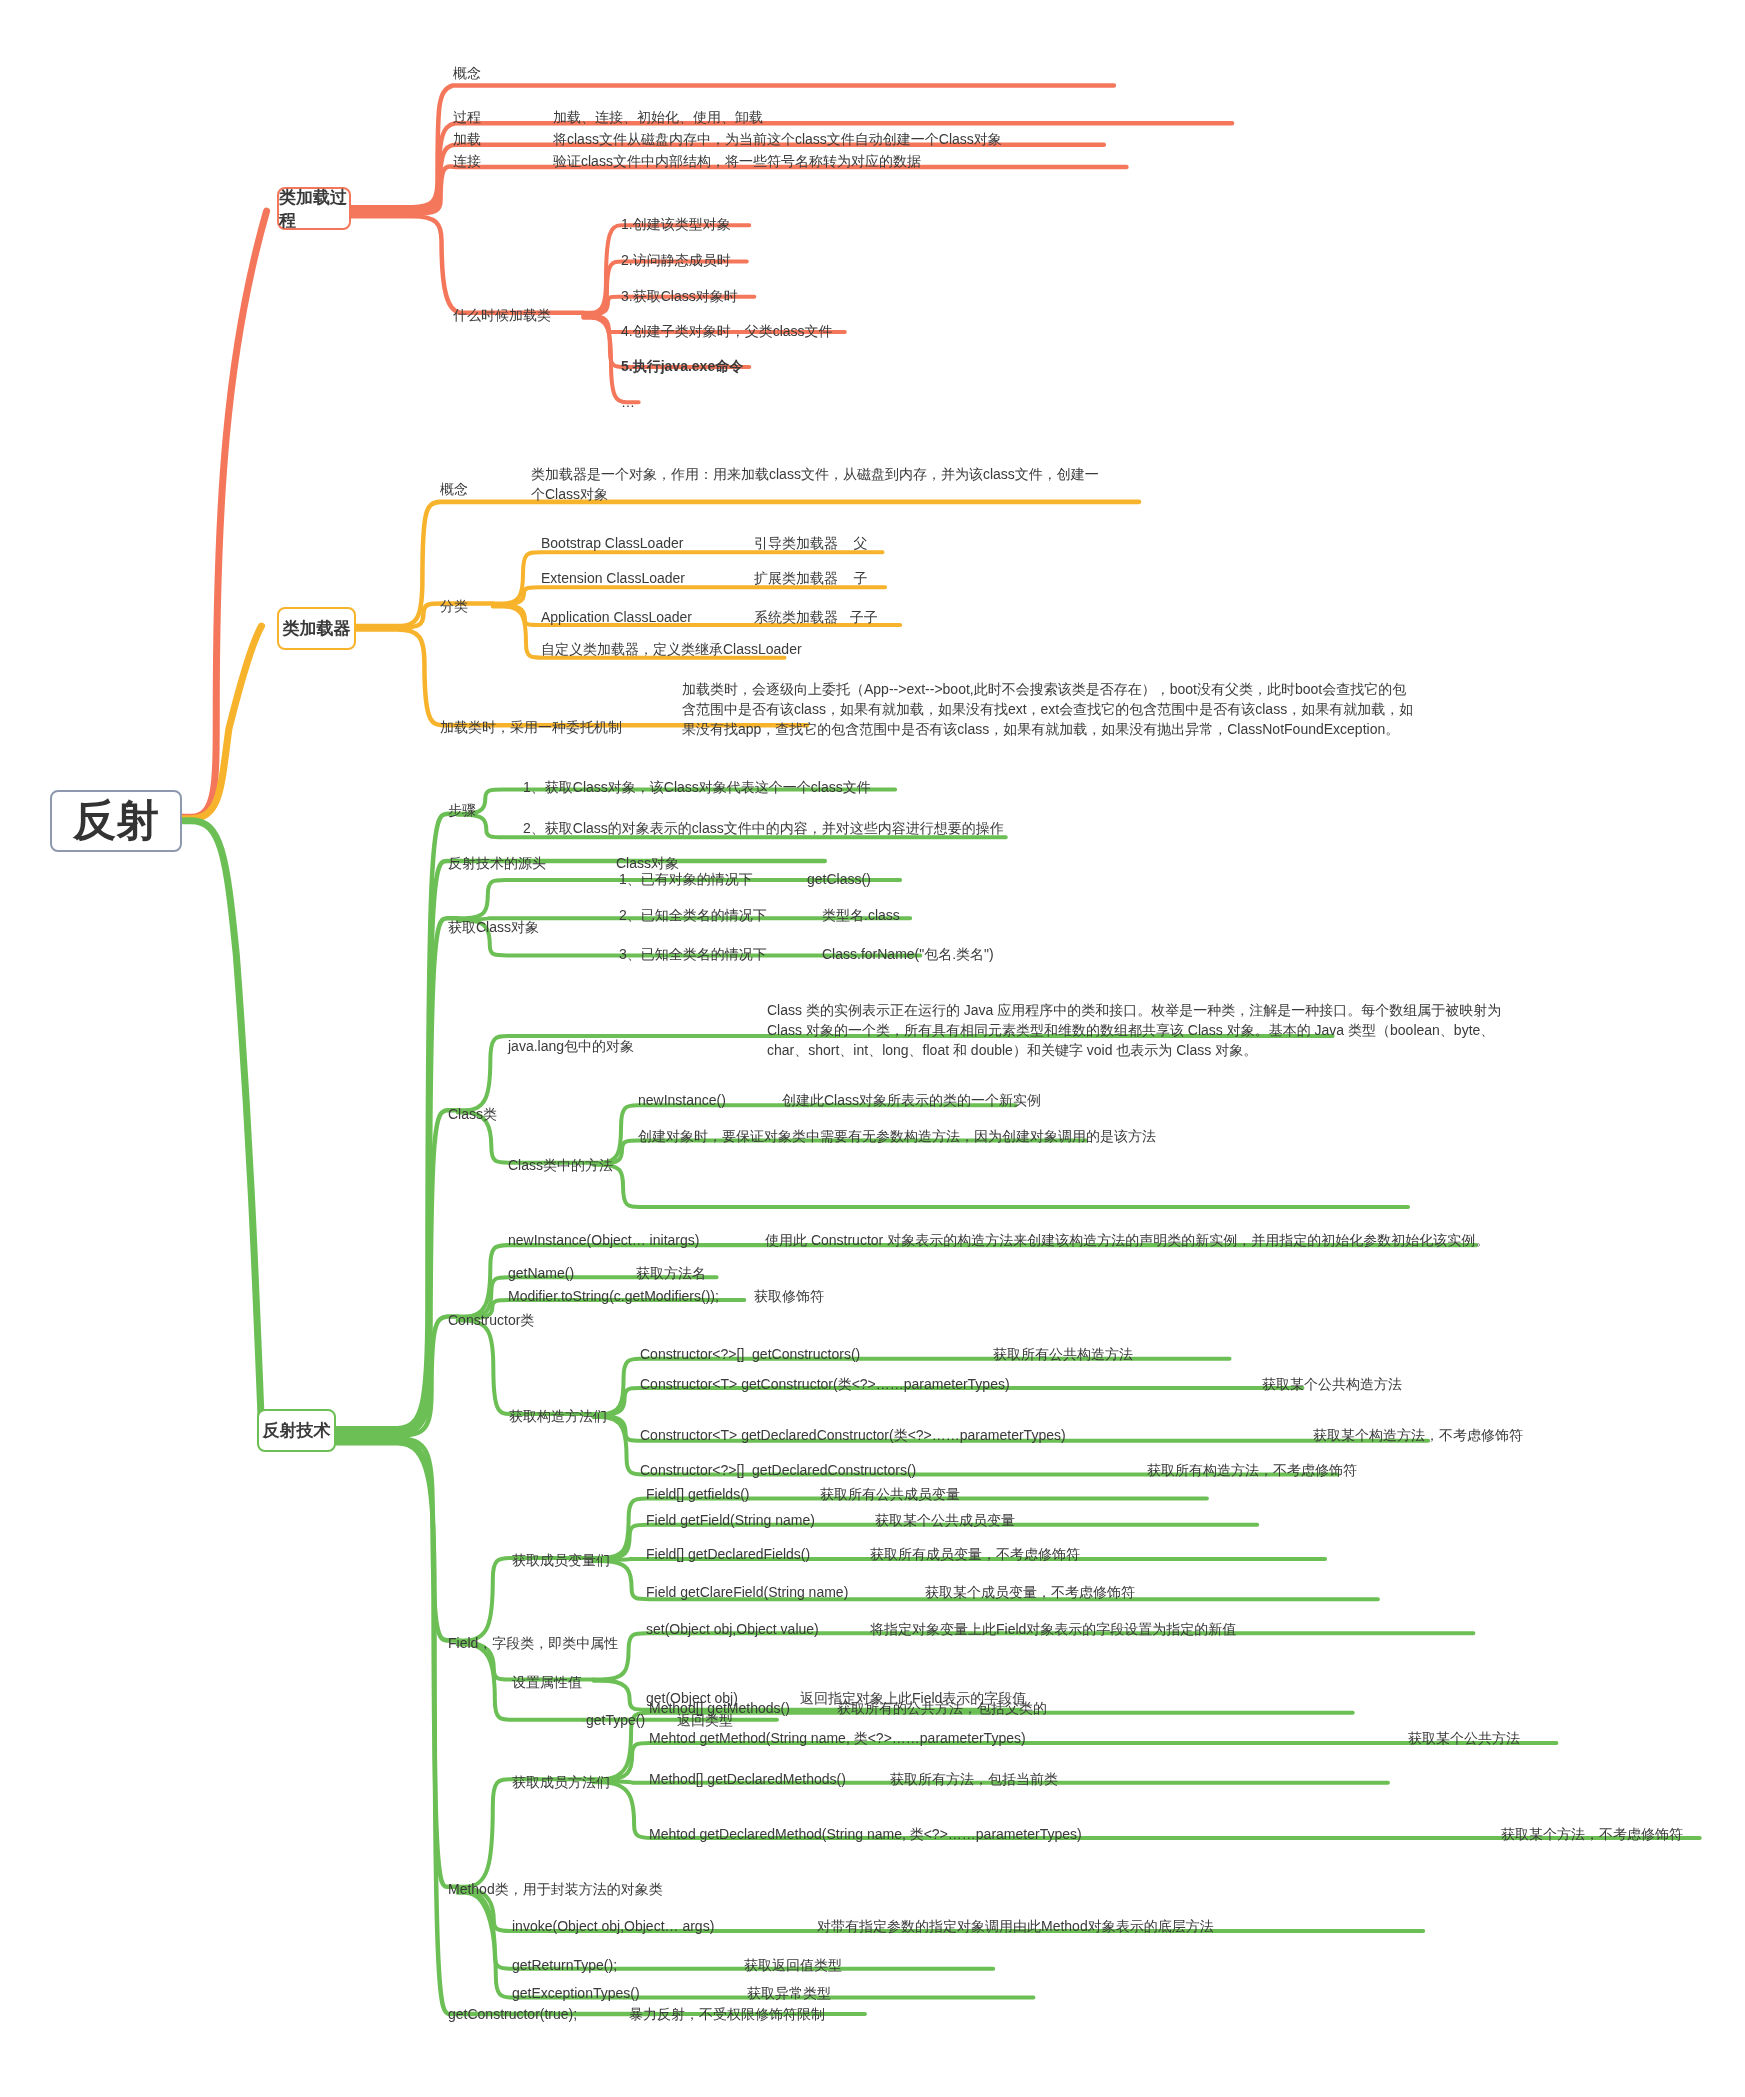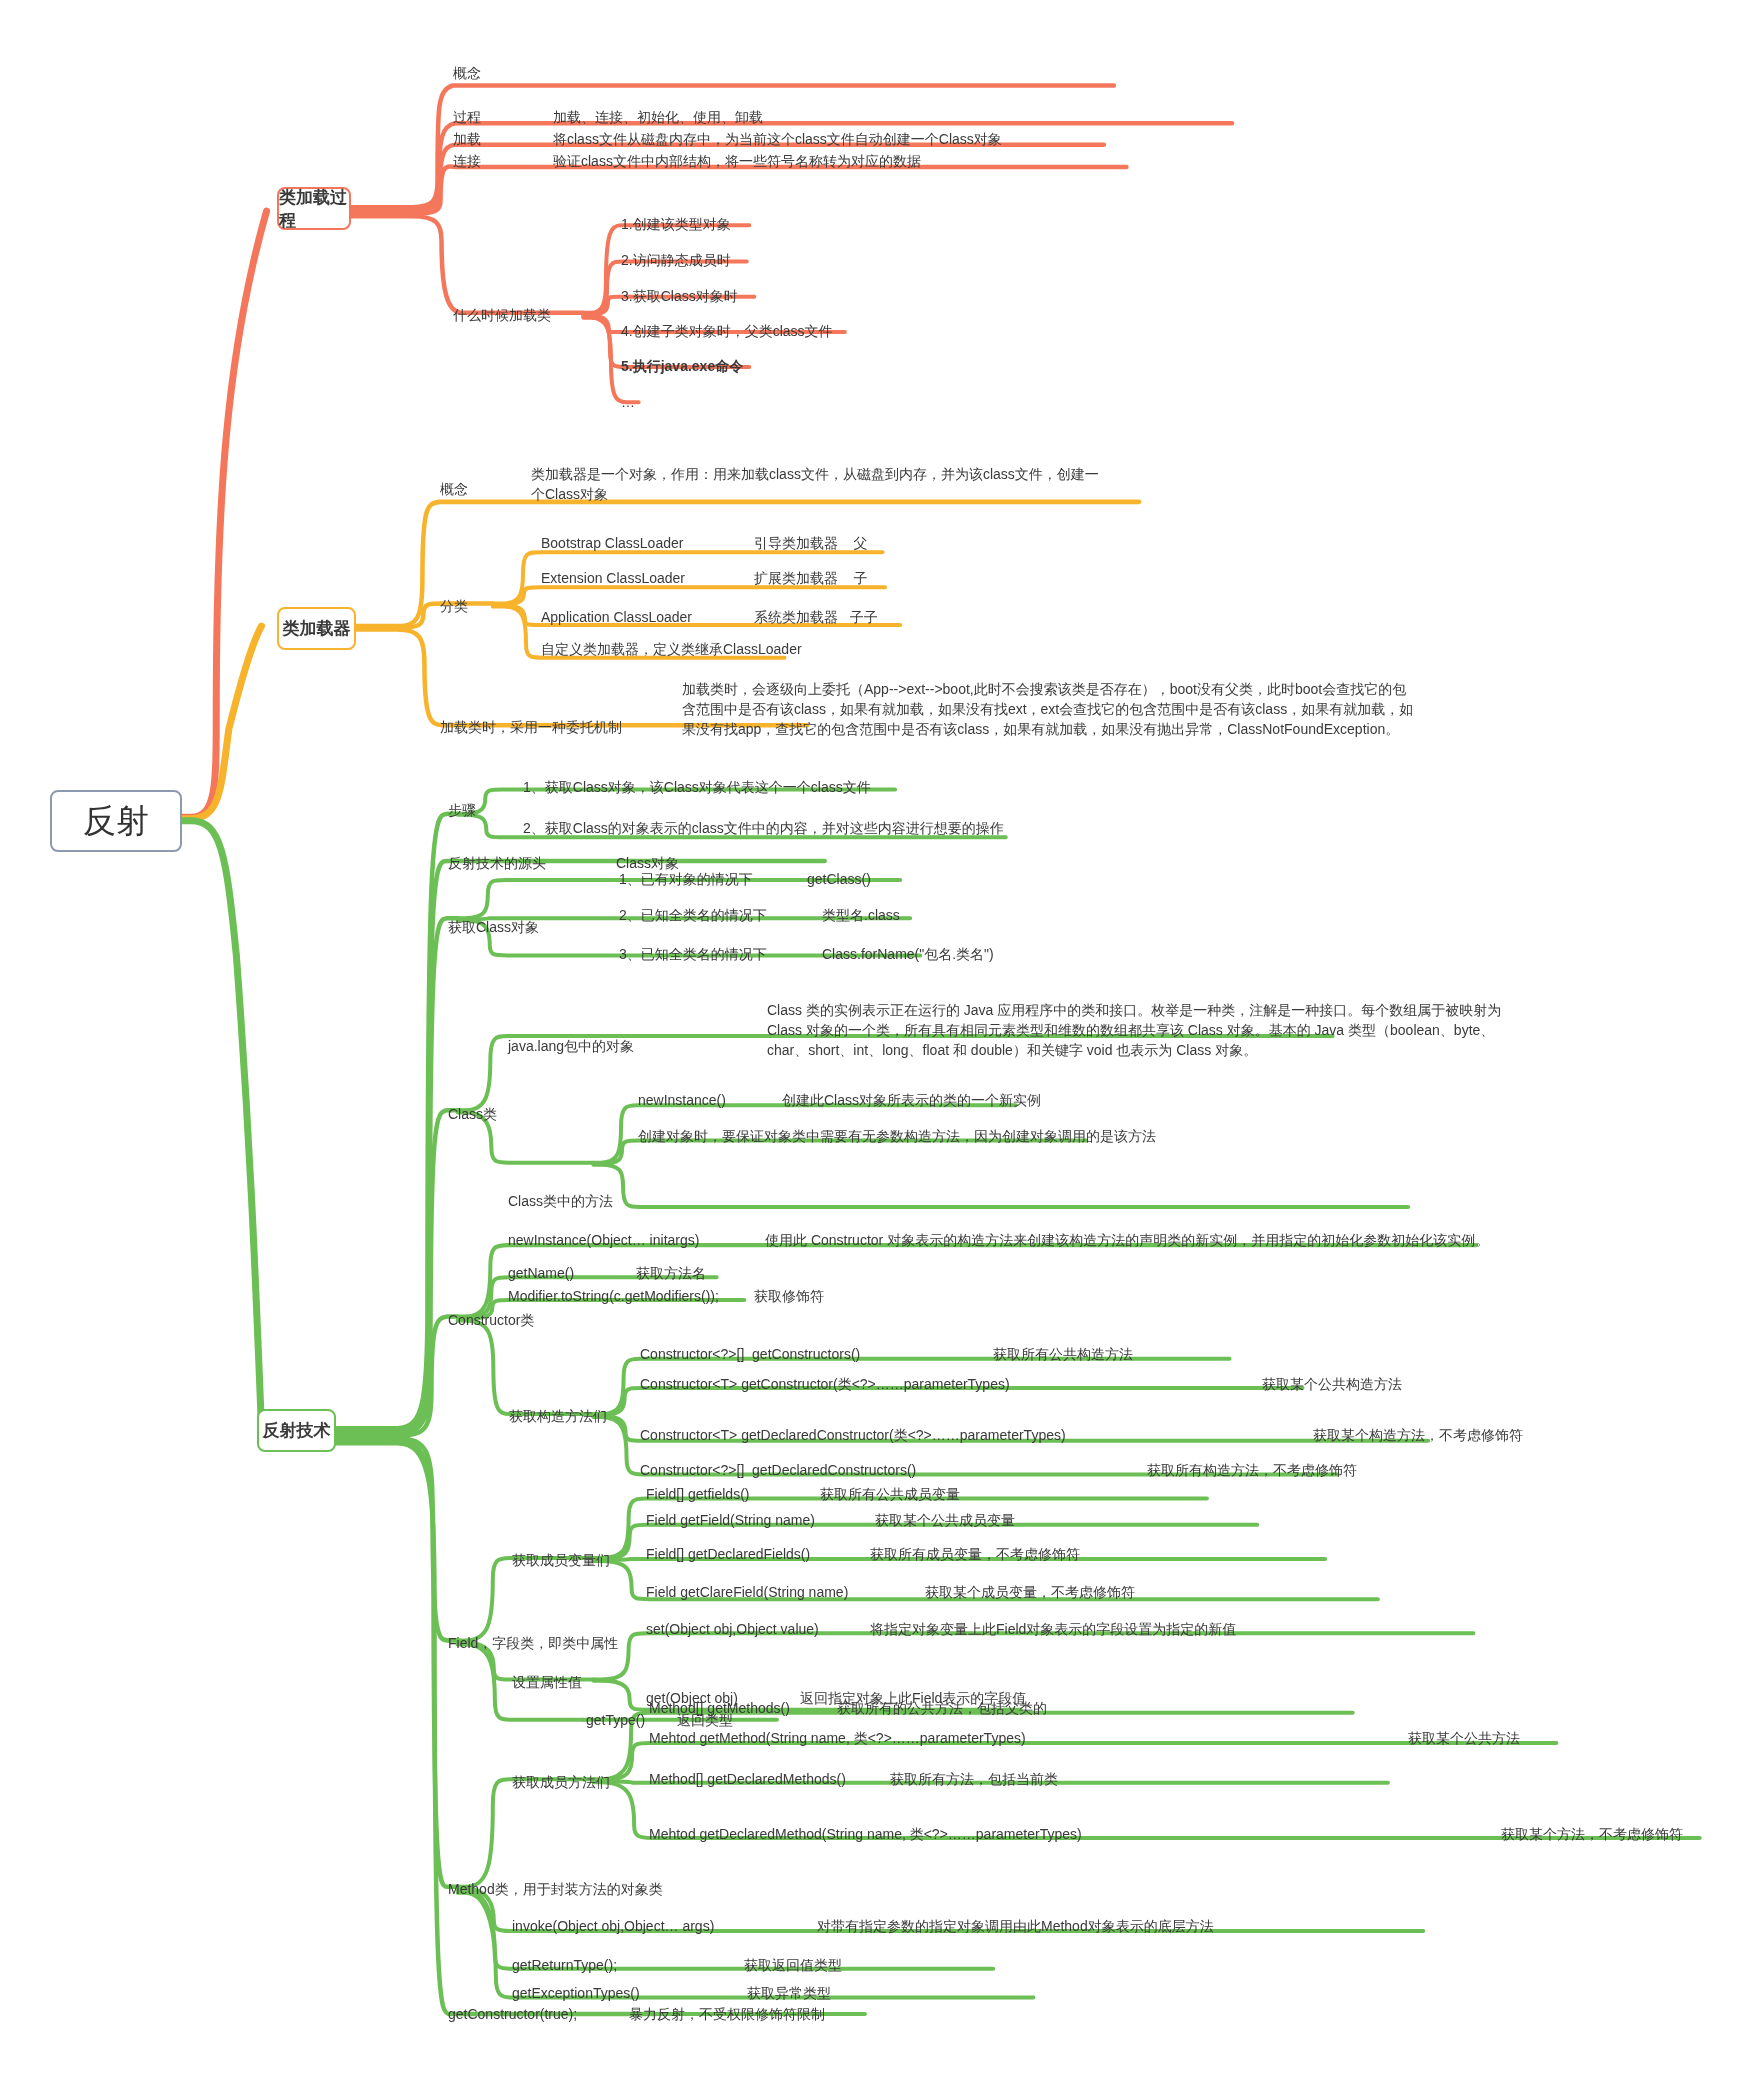--- a/index.html
+++ b/index.html
@@ -7,21 +7,21 @@
   #canvas{position:relative;width:1745px;height:2097px;background:#fff;overflow:hidden;}
   svg.edges{position:absolute;left:0;top:0;width:1745px;height:2097px;pointer-events:none;}
 
   .node{position:absolute;white-space:pre;line-height:1.42;color:#3a3a3a;}
   .node.txt{font-size:14px;}
   .node.multi{font-size:14px;white-space:pre-wrap;}
 
   .root{
     position:absolute;display:flex;align-items:center;justify-content:center;
     border:2.5px solid #8d99ae;border-radius:8px;background:#fff;
-    font-size:33px;font-weight:normal;color:#333;
+    font-size:43px;font-weight:bold;color:#333;
   }
   .branch{
     position:absolute;display:flex;align-items:center;justify-content:center;
     border:2.5px solid #f4775b;border-radius:8px;background:#fff;
     font-size:17px;font-weight:bold;color:#3a3a3a;
   }
   .branch.orange{border-color:#f7b32b;}
   .branch.green{border-color:#6cbf55;}
   .branch.red{border-color:#f4775b;}
 </style>
@@ -190,21 +190,21 @@
   <div class="node txt" style="left:822px;top:906px;">类型名.class</div>
   <div class="node txt" style="left:619px;top:945px;">3、已知全类名的情况下</div>
   <div class="node txt" style="left:822px;top:945px;">Class.forName("包名.类名")</div>
 
   <div class="node txt" style="left:448px;top:1105px;">Class类</div>
   <div class="node txt" style="left:508px;top:1037px;">java.lang包中的对象</div>
   <div class="node multi" style="left:767px;top:1001px;width:815px;">Class 类的实例表示正在运行的 Java 应用程序中的类和接口。枚举是一种类，注解是一种接口。每个数组属于被映射为
 Class 对象的一个类，所有具有相同元素类型和维数的数组都共享该 Class 对象。基本的 Java 类型（boolean、byte、
 char、short、int、long、float 和 double）和关键字 void 也表示为 Class 对象。</div>
 
-  <div class="node txt" style="left:508px;top:1156px;margin-top:36px;">Class类中的方法</div>
+  <div class="node txt" style="left:508px;top:1156px;">Class类中的方法</div>
   <div class="node txt" style="left:638px;top:1091px;">newInstance()</div>
   <div class="node txt" style="left:782px;top:1091px;">创建此Class对象所表示的类的一个新实例</div>
   <div class="node txt" style="left:638px;top:1127px;">创建对象时，要保证对象类中需要有无参数构造方法，因为创建对象调用的是该方法</div>
 
   <div class="node txt" style="left:448px;top:1311px;">Constructor类</div>
   <div class="node txt" style="left:508px;top:1231px;">newInstance(Object… initargs)</div>
   <div class="node txt" style="left:765px;top:1231px;">使用此 Constructor 对象表示的构造方法来创建该构造方法的声明类的新实例，并用指定的初始化参数初始化该实例。</div>
   <div class="node txt" style="left:508px;top:1264px;">getName()</div>
   <div class="node txt" style="left:636px;top:1264px;">获取方法名</div>
   <div class="node txt" style="left:508px;top:1287px;">Modifier.toString(c.getModifiers());</div>

